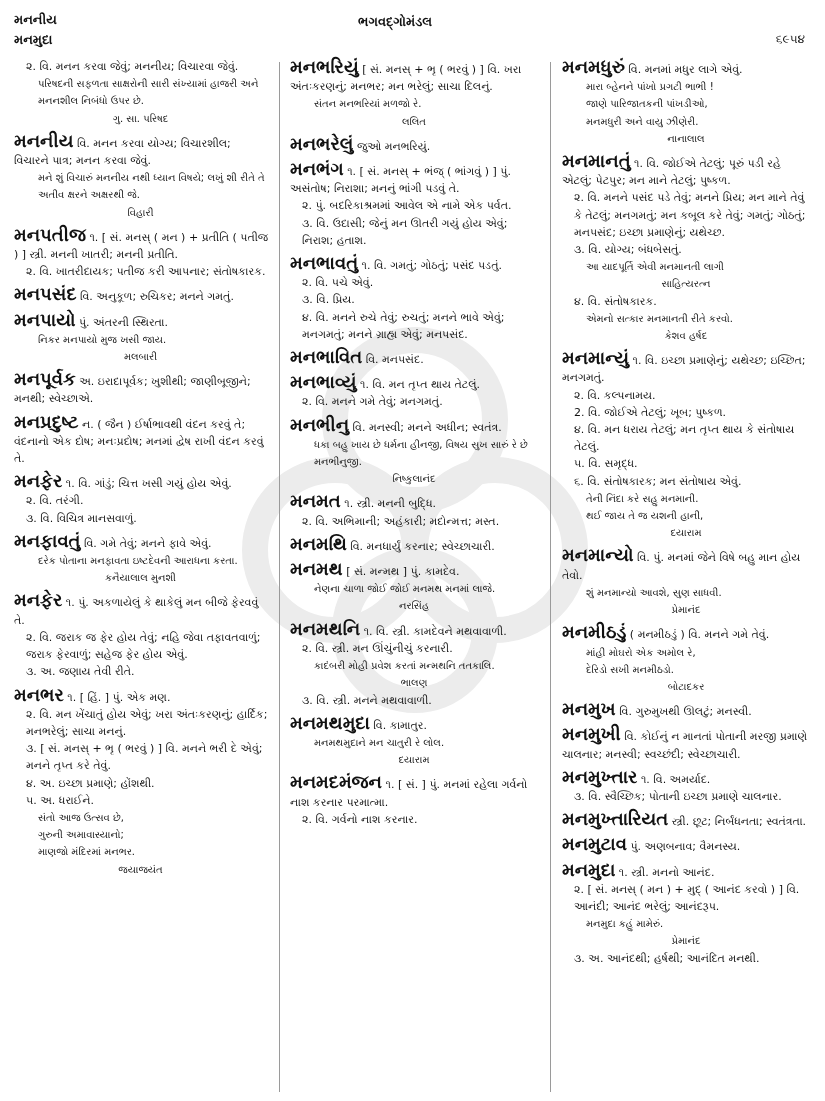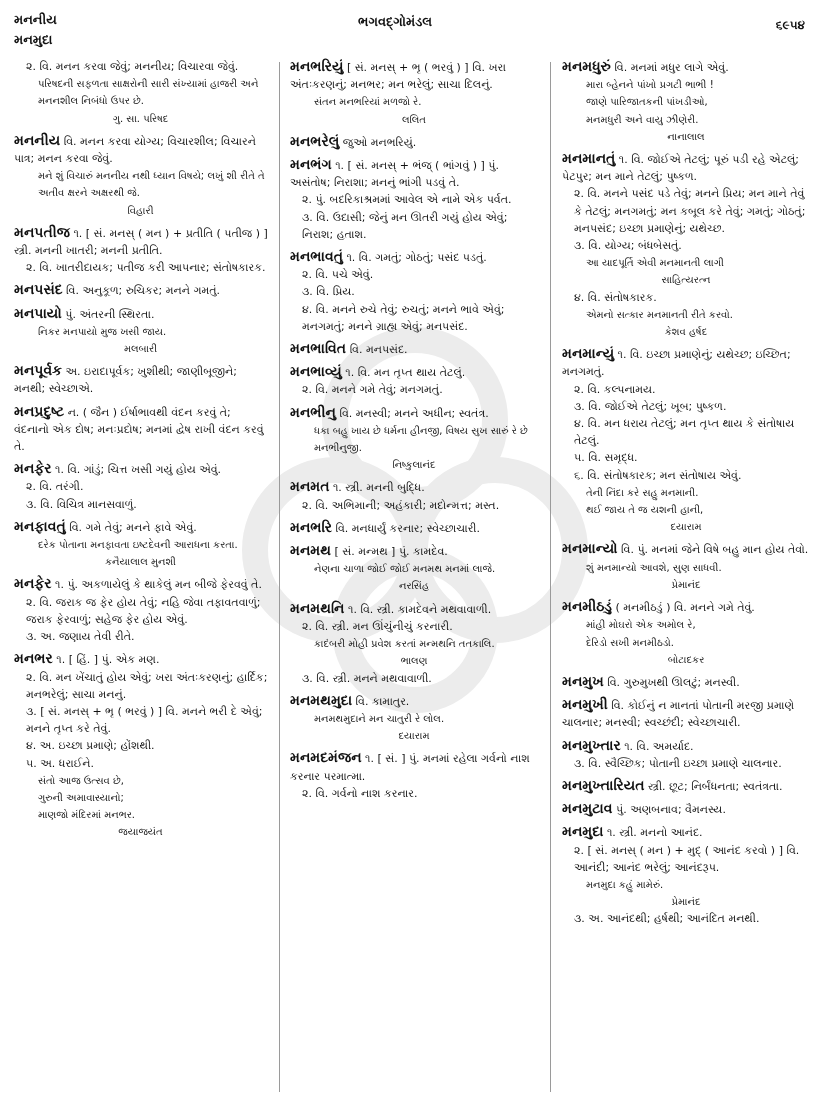--- a/index.html
+++ b/index.html
@@ -2,28 +2,28 @@
 <html><head>
 <meta charset="utf-8">
 <style>
   html, body { margin:0; padding:0; background:#ffffff; }
   body { width:825px; height:1101px; position:relative; overflow:hidden;
          font-family:"DejaVu Sans", sans-serif; color:#111; }
   .watermark { position:absolute; left:225px; top:300px; width:380px; height:420px; pointer-events:none; }
   .header { position:absolute; top:0; left:0; width:825px; height:58px; }
   .guide-left { position:absolute; left:14px; top:10px; font-size:13px; font-weight:bold; line-height:20px; }
   .running-title { position:absolute; left:350px; top:14px; font-size:13px; font-weight:bold;margin-left:8px; }
-  .page-num { position:absolute; right:20px; top:18px; font-size:12px; font-weight:bold; }
+  .page-num { position:absolute; right:20px; top:32px; font-size:12px; font-weight:normal; }
   .col { position:absolute; top:58px; font-size:11px; line-height:17.2px; }
   .col.c1 { left:14px; width:255px; }
   .col.c2 { left:290px; width:250px; }
   .col.c3 { left:562px; width:250px; }
   .divider { position:absolute; width:1px; background:#9a9a9a; }
   .entry { margin-bottom:5px; }
-  .hw { font-weight:bold; font-size:14px; }
+  .hw { font-weight:bold; font-size:18px; }
   .sense { padding-left:12px; }
   .quote { padding-left:24px; font-size:10px; }
   .author { text-align:center; font-size:10px; padding-right:2px; }
   p { margin:0; }
 </style>
 </head>
 <body>
 
 <svg class="watermark" viewBox="0 0 380 420">
   <g fill="none" stroke="#ececec" stroke-width="26">
@@ -132,21 +132,21 @@
     <div class="entry">
       <p class=""><span class="hw">મનભીનુ</span> <span>વિ. મનસ્વી; મનને અધીન; સ્વતંત્ર.</span></p>
       <p class="quote"><span>ધકા બહુ ખાય છે ધર્મના હીનજી, વિષય સુખ સારું રે છે મનભીનુજી.</span></p>
       <p class="author"><span>નિષ્કુલાનંદ</span></p>
     </div>
     <div class="entry">
       <p class=""><span class="hw">મનમત</span> <span>૧. સ્ત્રી. મનની બુદ્ધિ.</span></p>
       <p class="sense"><span>૨. વિ. અભિમાની; અહંકારી; મદોન્મત્ત; મસ્ત.</span></p>
     </div>
     <div class="entry">
-      <p class=""><span class="hw">મનભરિ</span> <span>વિ. મનધાર્યું કરનાર; સ્વેચ્છાચારી.</span></p>
+      <p class=""><span class="hw">મનમથિ</span> <span>વિ. મનધાર્યું કરનાર; સ્વેચ્છાચારી.</span></p>
     </div>
     <div class="entry">
       <p class=""><span class="hw">મનમથ</span> <span>[ સં. મન્મથ ] પું. કામદેવ.</span></p>
       <p class="quote"><span>નેણના ચાળા જોઈ જોઈ મનમથ મનમાં લાજે.</span></p>
       <p class="author"><span>નરસિંહ</span></p>
     </div>
     <div class="entry">
       <p class=""><span class="hw">મનમથનિ</span> <span>૧. વિ. સ્ત્રી. કામદેવને મથવાવાળી.</span></p>
       <p class="sense"><span>૨. વિ. સ્ત્રી. મન ઊંચુંનીચું કરનારી.</span></p>
       <p class="quote"><span>કાદંબરી મોહી પ્રવેશ કરતાં મન્મથનિ તતકાલિ.</span></p>
@@ -177,21 +177,21 @@
       <p class="sense"><span>૩. વિ. યોગ્ય; બંધબેસતું.</span></p>
       <p class="quote"><span>આ યાદપૂર્તિ એવી મનમાનતી લાગી</span></p>
       <p class="author"><span>સાહિત્યરત્ન</span></p>
       <p class="sense"><span>૪. વિ. સંતોષકારક.</span></p>
       <p class="quote"><span>એમનો સત્કાર મનમાનતી રીતે કરવો.</span></p>
       <p class="author"><span>કેશવ હર્ષદ</span></p>
     </div>
     <div class="entry">
       <p class=""><span class="hw">મનમાન્યું</span> <span>૧. વિ. ઇચ્છા પ્રમાણેનું; યથેચ્છ; ઇચ્છિત; મનગમતું.</span></p>
       <p class="sense"><span>૨. વિ. કલ્પનામય.</span></p>
-      <p class="sense"><span>૩. વિ. જોઈએ તેટલું; ખૂબ; પુષ્કળ.</span></p>
+      <p class="sense"><span>2. વિ. જોઈએ તેટલું; ખૂબ; પુષ્કળ.</span></p>
       <p class="sense"><span>૪. વિ. મન ધરાય તેટલું; મન તૃપ્ત થાય કે સંતોષાય તેટલું.</span></p>
       <p class="sense"><span>૫. વિ. સમૃદ્ધ.</span></p>
       <p class="sense"><span>૬. વિ. સંતોષકારક; મન સંતોષાય એવું.</span></p>
       <p class="quote"><span>તેની નિંદા કરે સહુ મનમાની.</span></p>
       <p class="quote"><span>થઈ જાય તે જ યશની હાની,</span></p>
       <p class="author"><span>દયારામ</span></p>
     </div>
     <div class="entry">
       <p class=""><span class="hw">મનમાન્યો</span> <span>વિ. પું. મનમાં જેને વિષે બહુ માન હોય તેવો.</span></p>
       <p class="quote"><span>શું મનમાન્યો આવશે, સુણ સાધવી.</span></p>

